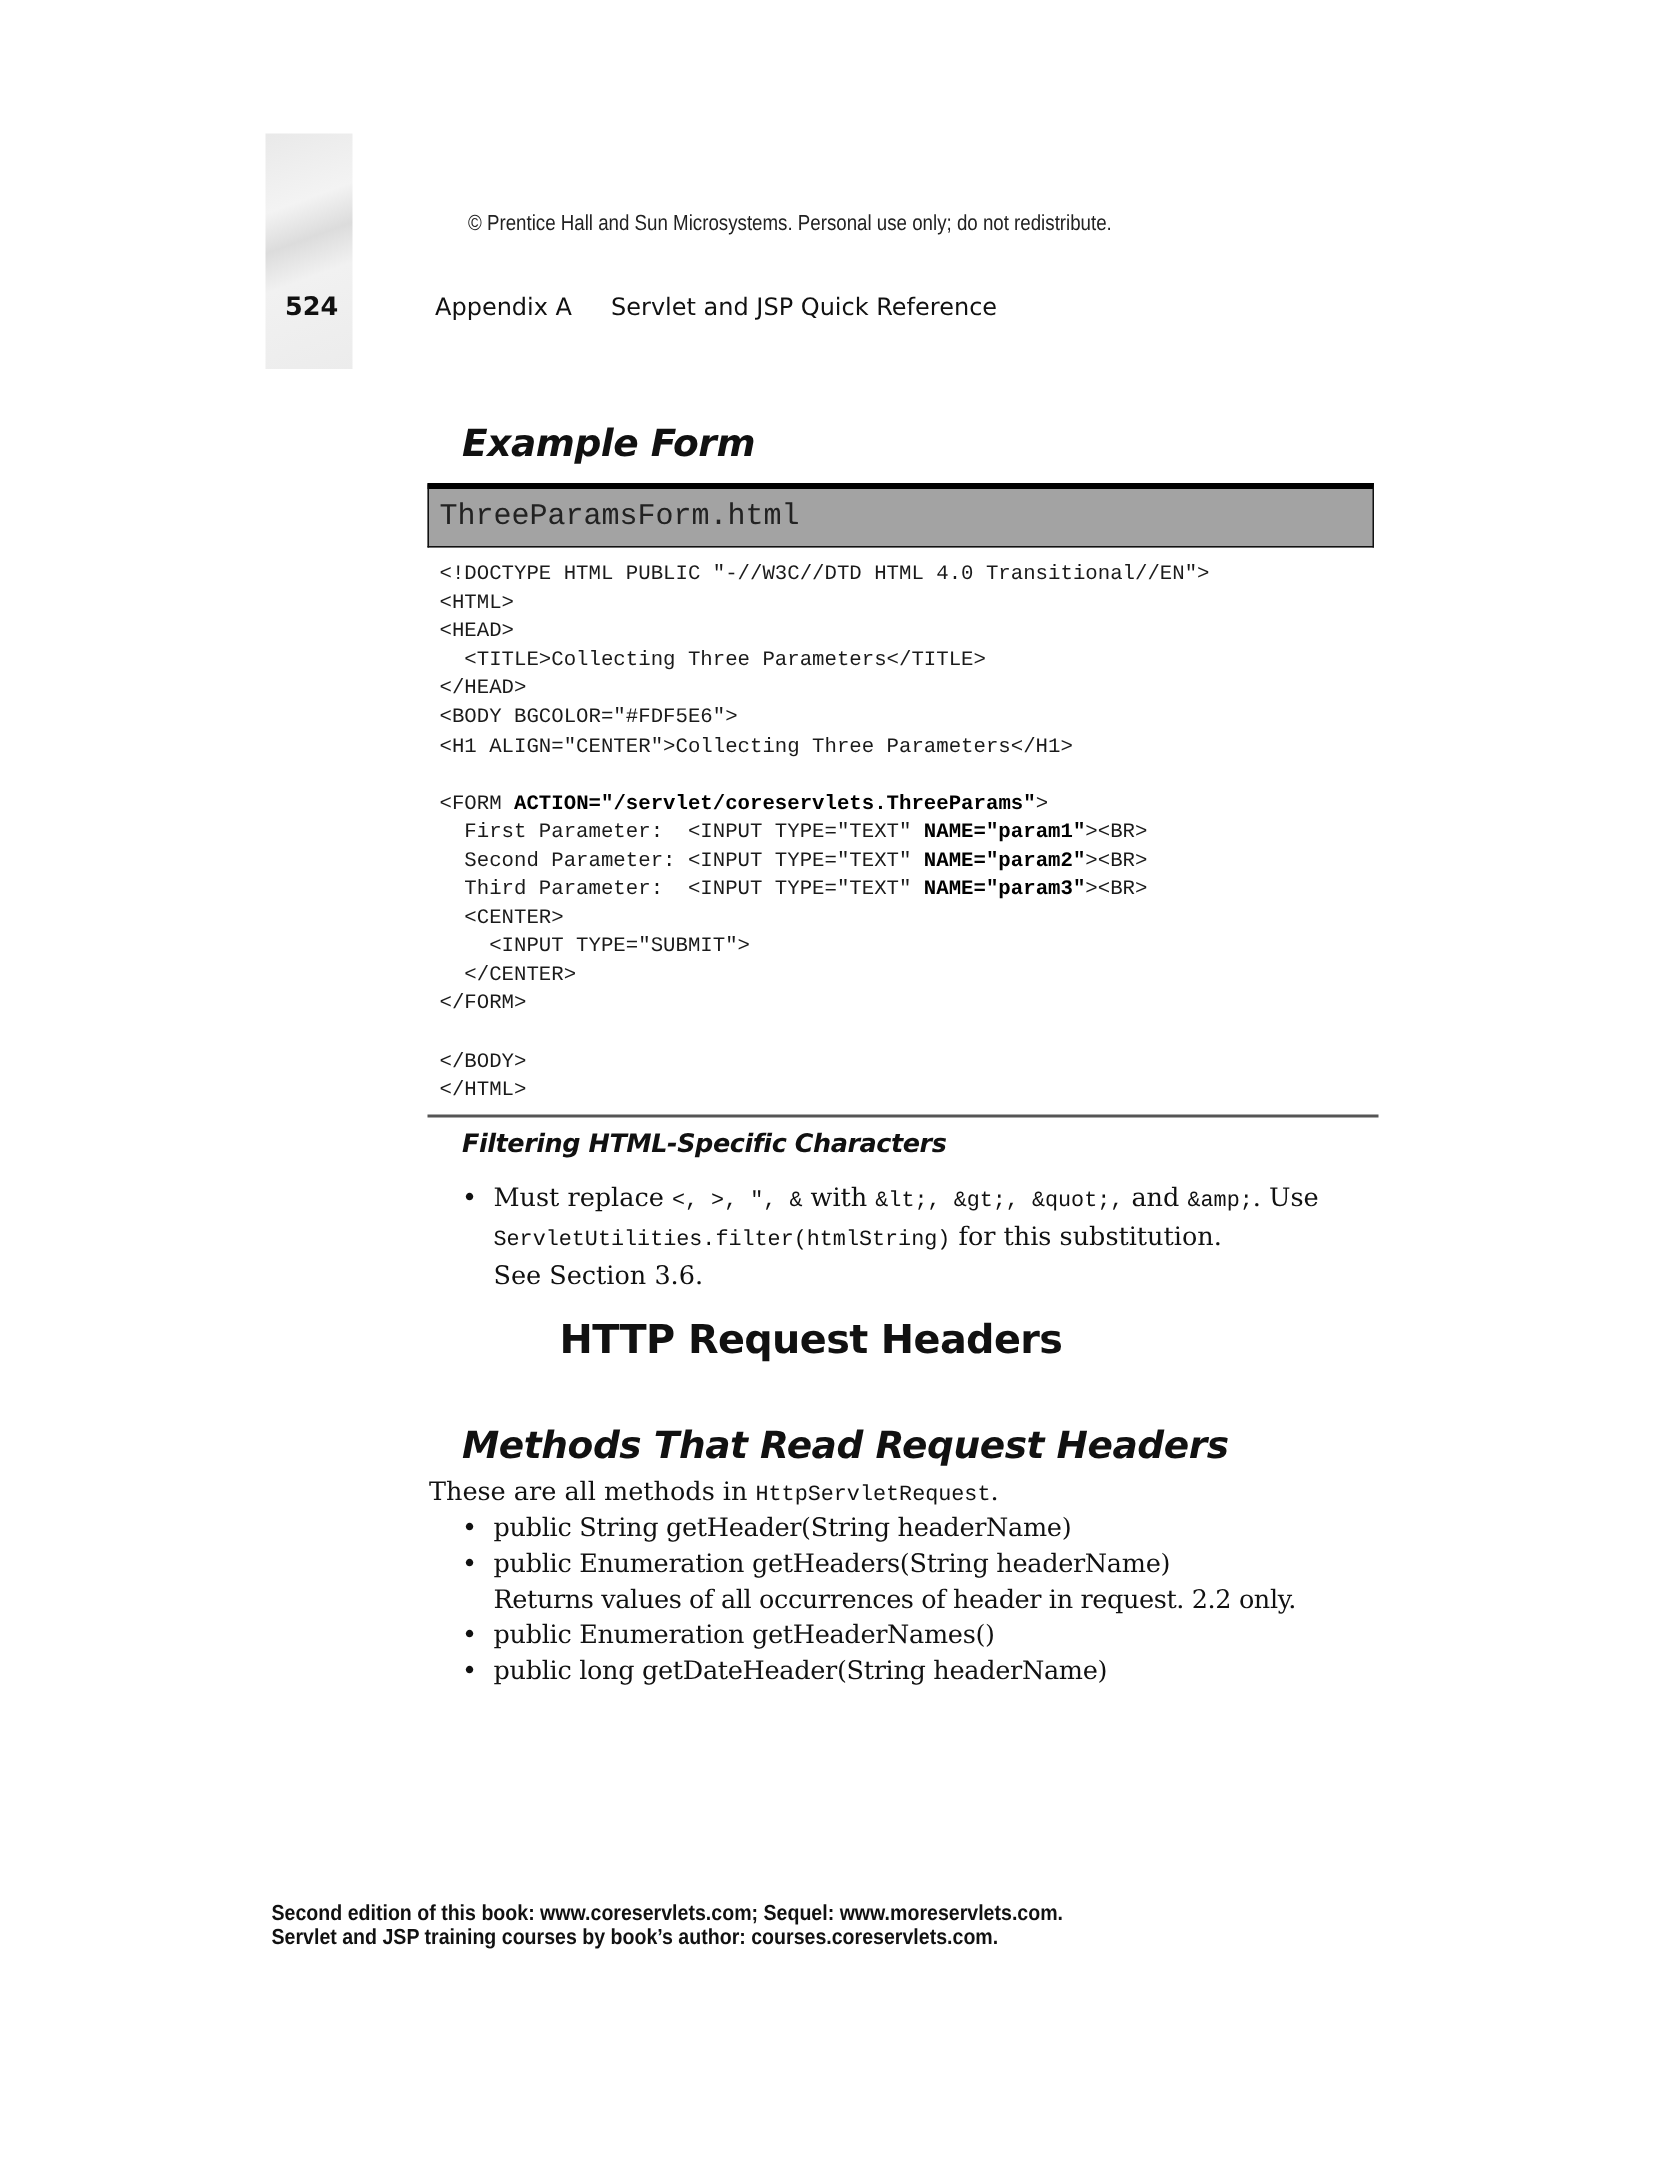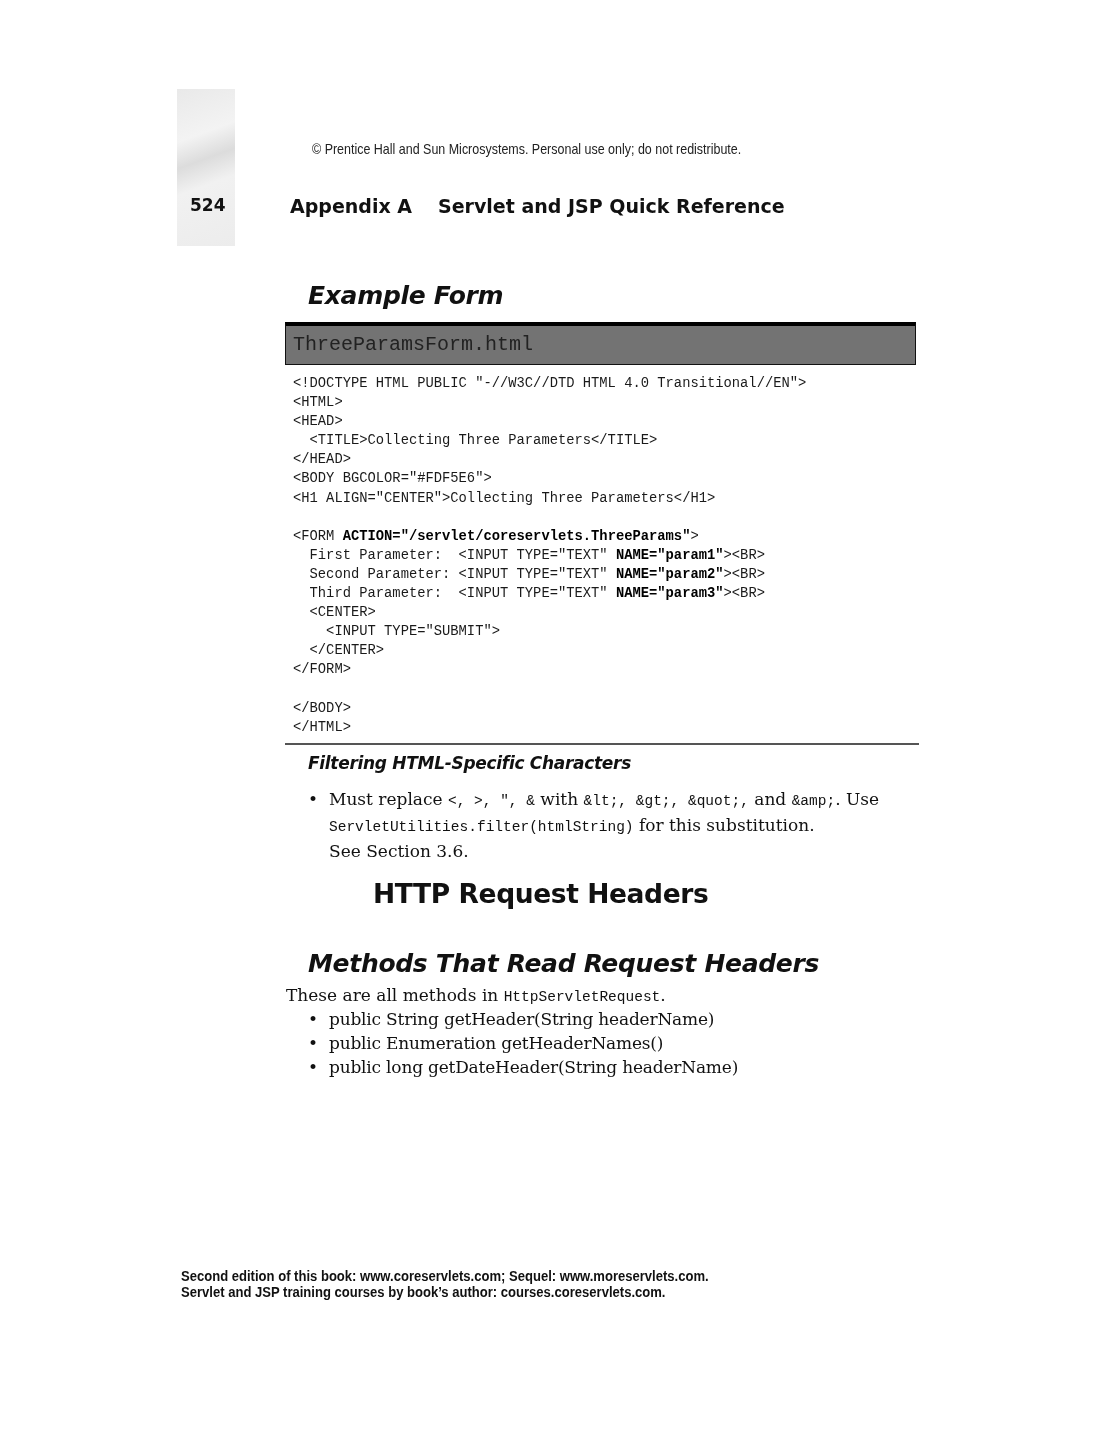--- a/index.html
+++ b/index.html
@@ -1,24 +1,24 @@
 <!DOCTYPE html>
 <html><head>
   <meta charset="utf-8">
   <style>
     html, body { margin: 0; padding: 0; background: #ffffff; }
     body { width: 1113px; height: 1440px; position: relative; overflow: hidden; color: #111; font-family: "DejaVu Serif", serif; }
     .tab { position: absolute; left: 177px; top: 89px; width: 58px; height: 157px;
            background: linear-gradient(160deg, #e9e9e9 0%, #f3f3f3 30%, #dcdcdc 45%, #f1f1f1 60%, #ececec 100%); }
     .page-num { position: absolute; left: 190px; top: 195px; font-family: "DejaVu Sans", sans-serif; font-weight: bold; font-size: 17px; color: #111; }
     .copyright { position: absolute; left: 312px; top: 141px; font-family: "Liberation Sans", sans-serif; font-size: 14.5px; color: #222; transform: scaleX(0.86); transform-origin: left top; white-space: nowrap; }
-    .running-head { position: absolute; left: 290px; top: 195px; font-family: "DejaVu Sans", sans-serif; font-weight: bold; font-size: 19px; color: #111; white-space: nowrap; }
+    .running-head { position: absolute; left: 290px; top: 195px; font-family: "DejaVu Sans", sans-serif; font-weight: normal; font-size: 16px; color: #111; white-space: nowrap; }
     .running-head .sec { margin-left: 26px; }
     .h-italic { position: absolute; font-family: "DejaVu Sans", sans-serif; font-weight: bold; font-style: italic; color: #111; white-space: nowrap; letter-spacing: -0.3px; }
-    .code-title { position: absolute; left: 285px; top: 322px; width: 629px; height: 38px; background: #737373; border: 1.5px solid #111; border-top: 4px solid #000; }
+    .code-title { position: absolute; left: 285px; top: 322px; width: 629px; height: 38px; background: #a3a3a3; border: 1.5px solid #111; border-top: 4px solid #000; }
     .code-title span { position: absolute; left: 7px; top: 7px; font-family: "Liberation Mono", monospace; font-size: 20px; color: #222; white-space: nowrap; }
     .code { position: absolute; left: 293px; top: 374px; font-family: "Liberation Mono", monospace; font-size: 13.8px; line-height: 19.1px; color: #1a1a1a; white-space: pre; margin: 0; }
     .code b { font-weight: bold; color: #000; }
     .rule { position: absolute; left: 285px; top: 743px; width: 634px; height: 2px; background: #555; }
     .para { position: absolute; font-family: "DejaVu Serif", serif; font-size: 17px; line-height: 23.5px; color: #111; }
     .mono { font-family: "Liberation Mono", monospace; font-size: 14.5px; }
     .bullet-list { position: absolute; left: 307px; margin: 0; padding: 0; list-style: none; font-family: "DejaVu Serif", serif; font-size: 17px; line-height: 23.8px; color: #111; }
     .bullet-list li { position: relative; padding-left: 22px; }
     .bullet-list li::before { content: "\2022"; position: absolute; left: 1px; top: 0; }
     .bullet-list .sig { font-weight: normal; display: block; letter-spacing: -0.2px; }
@@ -84,20 +84,24 @@
 
 <div class="para" style="left:286px; top:984px;">
   <span>These are all methods in </span><span class="mono">HttpServletRequest</span><span>.</span>
 </div>
 
 <ul class="bullet-list" style="top:1008px; width:600px;">
   <li>
     <span class="sig">public String getHeader(String headerName)</span>
   </li>
   <li>
+    <span class="sig">public Enumeration getHeaders(String headerName)</span>
+    <span class="desc">Returns values of all occurrences of header in request. 2.2 only.</span>
+  </li>
+  <li>
     <span class="sig">public Enumeration getHeaderNames()</span>
   </li>
   <li>
     <span class="sig">public long getDateHeader(String headerName)</span>
   </li>
 </ul>
 
 <div class="footer">
   <div>Second edition of this book: www.coreservlets.com; Sequel: www.moreservlets.com.</div>
   <div>Servlet and JSP training courses by book’s author: courses.coreservlets.com.</div>

